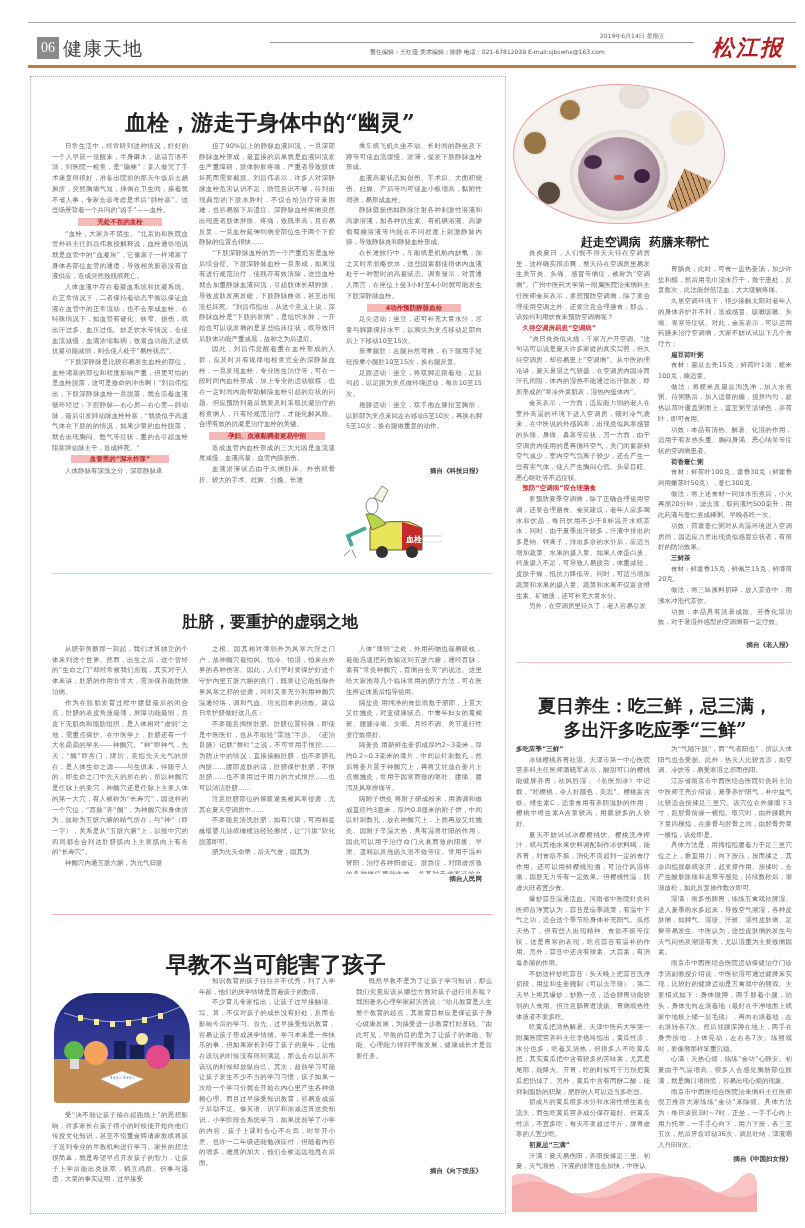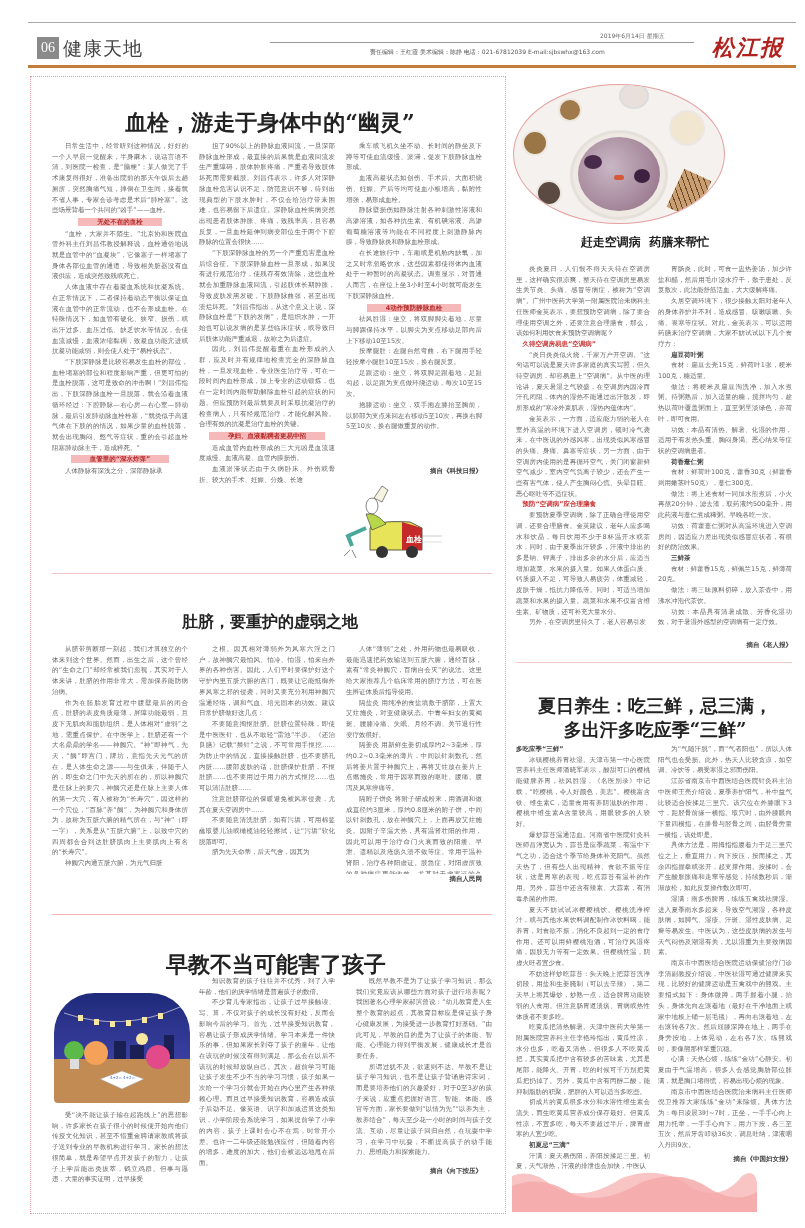--- a/index.html
+++ b/index.html
@@ -80,21 +80,21 @@
     <p>造成血管内血栓形成的三大元凶是血流速度减慢、血液高凝、血管内膜损伤。</p>
     <p>血液淤滞状态由于久病卧床、外伤或骨折、较大的手术、妊娠、分娩、长途</p>
   </div>
 
   <div class="col" style="left:346px; top:141px; width:136px; height:334px;">
     <p>乘车或飞机久坐不动、长时间的静坐及下蹲等可使血流缓慢、淤滞，促发下肢静脉血栓形成。</p>
     <p>血液高凝状态如创伤、手术后、大面积烧伤、妊娠、产后等均可使血小板增高，黏附性增强，易形成血栓。</p>
     <p>静脉壁损伤如静脉注射各种刺激性溶液和高渗溶液，如各种抗生素、有机碘溶液、高渗葡萄糖溶液等均能在不同程度上刺激静脉内膜，导致静脉炎和静脉血栓形成。</p>
     <p>在长途旅行中，车厢或是机舱内缺氧，加之又时常忽略饮水，这些因素都使得体内血液处于一种暂时的高凝状态。调查显示，对普通人而言，在座位上坐3小时至4小时就可能发生下肢深静脉血栓。</p>
     <div class="subhead"><span>4动作预防静脉血栓</span></div>
-    <p>祛风胜湿：坐立，将双脚脚尖着地，尽量与脚踝保持水平，以脚尖为支点移动足部向后上下移动10至15次。</p>
+    <p>足尖运动：坐立，还可补充大量水分，尽量与脚踝保持水平，以脚尖为支点移动足部向后上下移动10至15次。</p>
     <p>按摩腿肚：左腿自然弯曲，右下腿用手轻轻按摩小腿肚10至15次，换右腿反复。</p>
     <p>足跟运动：坐立，将双脚足跟着地，足趾勾起，以足跟为支点做环绕运动，每次10至15次。</p>
     <p>抱膝运动：坐立，双手抱左膝抬至胸前，以肺部为支点来回左右移动5至10次，再换右脚5至10次，换右腿做重复的动作。</p>
   </div>
   <div class="col source" style="left:346px; top:466px; width:136px; height:12px;">摘自《科技日报》</div>
 
   <svg class="illus-clot" viewBox="0 0 112 80">
     <g>
       <line x1="92" y1="52" x2="112" y2="52" stroke="#ccc" stroke-width="1"></line>
       <line x1="94" y1="58" x2="112" y2="58" stroke="#ddd" stroke-width="1"></line>
@@ -171,21 +171,20 @@
 
   <div class="col" style="left:52px; top:1110px; width:136px; height:80px;">
     <p>受“决不能让孩子输在起跑线上”的思想影响，许多家长在孩子很小的时候便开始向他们传授文化知识，甚至不惜重金聘请家教或将孩子送到专业的早教机构进行学习。家长的想法很简单，就是希望早点开发孩子的智力，让孩子上学后能出类拔萃，鹤立鸡群。但事与愿违，大量的事实证明，过早接受</p>
   </div>
   <div class="col" style="left:199px; top:976px; width:136px; height:204px;">
     <p>知识教育的孩子往往并不优秀，到了入学年龄，他们的厌学情绪是普遍孩子的数倍。</p>
     <p>不少育儿专家指出，让孩子过早接触读、写、算，不仅对孩子的成长没有好处，反而会影响今后的学习。首先，过早接受知识教育，容易让孩子形成厌学情绪。学习本来是一件快乐的事，但如果家长剥夺了孩子的童年，让他在该玩的时候没有得到满足，那么会在以后不该玩的时候却放纵自己。其次，超前学习可能让孩子发生不少不当的学习习惯，孩子如果一次给一个学习分就会开始在内心里产生各种依赖心理。而且过早接受知识教育，容易造成孩子后劲不足。像英语、识字和加减运算这类知识，小学阶段会系统学习，如果提前学了小学的内容，孩子上课时会心不在焉，时常开小差。也许一二年级还能勉强应付，但随着内容的增多，难度的加大，他们会被远远地甩在后面。</p>
   </div>
   <div class="col" style="left:356px; top:976px; width:136px; height:192px;">
     <p>既然早教不是为了让孩子学习知识，那么我们究竟应该从哪些方面对孩子进行培养呢？我国著名心理学家郝滨曾说：“幼儿教育是人生整个教育的起点，其教育目标应是保证孩子身心健康发展，为接受进一步教育打好基础。”由此可见，早教的目的是为了让孩子的体能、智能、心理能力得到平衡发展，健康成长才是首要任务。</p>
-    <p>所谓过犹不及，欲速则不达。早教不是让孩子学习知识，也不是让孩子背诵唐诗宋词，而是要培养他们的兴趣爱好，对于0至3岁的孩子来说，应重点把握好语言、智能、体能、感官等方面，家长要做到“以情为先”“以养为主，教养结合”，每天至少花一小时的时间与孩子交流、互动，尽量让孩子回归自然，在玩耍中学习，在学习中玩耍，不断提高孩子的动手能力、思维能力和探索能力。</p>
   </div>
   <div class="col source" style="left:346px; top:1166px; width:136px; height:12px;">摘自《向下按压》</div>
 </section>
 
 <section>
   <div class="photo-oval">
     <div class="grain1"></div>
       <div class="grain2"></div>
       <div class="grain3"></div>
     <div class="plate"></div>
@@ -193,21 +192,21 @@
     <div class="bowl"></div>
       <div class="porridge"></div>
     <div class="date1"></div>
       <div class="date2"></div>
       <div class="berry"></div>
     <div class="stick"></div>
   </div>
 
   <h1 class="headline" style="left:500px; top:234px; width:290px; font-size:12px; white-space:pre;">赶走空调病  药膳来帮忙</h1>
 
-  <div class="col" style="left:516px; top:264px; width:134px; height:386px;">
+  <div class="col" style="left:516px; top:248px; width:134px; height:386px;">
     <p>炎炎夏日，人们恨不得天天待在空调房里，这样确实很凉爽，整天待在空调房里易发生关节炎、头痛、感冒等病症，被称为“空调病”。广州中医药大学第一附属医院治未病科主任医师金英表示，要想预防空调病，除了要合理使用空调之外，还要注意合理膳食，那么，该如何利用饮食来预防空调病呢？</p>
     <div class="subhead-red">久待空调房易患“空调病”</div>
     <p>“炎日炎炎似火烧，千家万户开空调。”这句话可以说是夏天许多家庭的真实写照，但久待空调房，却容易患上“空调病”。从中医的理论讲，夏天暑湿之气较盛，在空调房内因冷而汗孔闭阻，体内的湿热不能通过出汗散发，即所形成的“寒冷外束肌表，湿热内蕴体内”。</p>
     <p>金英表示，一方面，适应能力弱的老人在室外高温的环境下进入空调房，顿时冷气袭来，在中医说的外感风寒，出现类似风寒感冒的头痛、身痛、鼻塞等症状，另一方面，由于空调房内使用的是再循环空气，关门闭窗新鲜空气减少，室内空气负离子较少，还会产生一些有害气体，使人产生胸闷心慌、头晕目眩、恶心呕吐等不适症状。</p>
     <div class="subhead-red">预防“空调病”应合理膳食</div>
     <p>要预防夏季空调病，除了正确合理使用空调，还要合理膳食。金英建议，老年人应多喝水和饮品，每日饮用不少于8杯温开水或茶水，同时，由于夏季出汗较多，汗液中排出的多是钠、钾离子，排出多余的水分后，应适当增加蔬菜、水果的摄入量。如果人体蛋白质、钙质摄入不足，可导致人易疲劳，体重减轻，皮肤干燥，抵抗力降低等。同时，可适当增加蔬菜和水果的摄入量。蔬菜和水果不仅富含维生素、矿物质，还可补充大量水分。</p>
     <p>另外，在空调房里待久了，老人容易引发</p>
   </div>
 
   <div class="col" style="left:658px; top:264px; width:134px; height:376px;">
@@ -231,22 +230,22 @@
 
 <div class="divider" style="left:516px; top:662px; width:276px;"></div>
 
 <section>
   <h1 class="headline" style="left:510px; top:694px; width:290px; font-size:18px;">夏日养生：吃三鲜，忌三满，</h1>
   <h1 class="headline" style="left:510px; top:718px; width:290px; font-size:18px;">多出汗多吃应季“三鲜”</h1>
 
   <div class="col" style="left:516px; top:744px; width:134px; height:426px;">
     <div class="recipe-title" style="text-indent:0;">多吃应季“三鲜”</div>
     <p>冰镇樱桃养胃祛湿。天津市第一中心医院营养科主任医师潘晓军表示，酸甜可口的樱桃能健脾养胃，祛风胜湿，《名医别录》中记载，“吃樱桃，令人好颜色，美志”。樱桃富含铁、维生素C，适量食用有养阴滋肤的作用，樱桃中维生素A含量较高，用眼较多的人较好。</p>
+    <p>夏天不妨试试冰樱樱桃饮。樱桃洗净榨汁，或与其他水果饮料调配制作冰饮料喝，能养胃，对食欲不振，消化不良起到一定的食疗作用。还可以用鲜樱桃泡酒，可治疗风湿疼痛，因肢无力等有一定效果。但樱桃性温，阴虚火旺者宜少食。</p>
     <p>爆炒蒜苔温通活血。河南省中医院针灸科医师吕淳宽认为，蒜苔是应季蔬菜，有温中下气之功，适合这个季节给身体补充阳气。虽然天热了，但有些人出现精神、食欲不振等症状，这是胃寒的表现，吃点蒜苔有温补的作用。另外，蒜苔中还含有辣素、大蒜素，有消毒杀菌的作用。</p>
-    <p>夏天不妨试试冰樱樱桃饮。樱桃洗净榨汁，或与其他水果饮料调配制作冰饮料喝，能养胃，对食欲不振，消化不良起到一定的食疗作用。还可以用鲜樱桃泡酒，可治疗风湿疼痛，因肢无力等有一定效果。但樱桃性温，阴虚火旺者宜少食。</p>
     <p>不妨这样炒吃蒜苔：头天晚上把蒜苔洗净切段，用盐和生姜腌制（可以去辛辣），第二天早上将其爆炒，炒熟一点，适合脾胃功能较弱的人食用。但注意肠胃道溃疡、胃病或热性体质者不要多吃。</p>
     <p>吃黄瓜把清热解暑。天津中医药大学第一附属医院营养科主任李艳玲指出，黄瓜性凉，水分也多，吃着又清热，但很多人不吃黄瓜把，其实黄瓜把中含有较多的苦味素，尤其是尾部，能降火、开胃，吃的时候可千万别把黄瓜把扔掉了。另外，黄瓜中含有丙醇二酸，能抑制脂肪的积聚，肥胖的人可以适当多吃些。</p>
     <p>切成片的黄瓜很多水分和水溶性维生素会流失，而生吃黄瓜营养成分保存最好。但黄瓜性凉，不宜多吃，每天不要超过半斤，脾胃虚寒的人宜少吃。</p>
     <div class="recipe-title">初夏忌“三满”</div>
     <p>汗满：夏天易伤阳，养阳按揉足三里。初夏，天气渐热，汗液的排泄也会加快，中医认</p>
   </div>
 
   <div class="col" style="left:658px; top:744px; width:134px; height:410px;">
     <p>为“气随汗脱”，而“气者阳也”，所以人体阳气也会受损。此外，热天人比较贪凉，如空调、冷饮等，易受寒湿之邪而伤阳。</p>
     <p>江苏省南京市中西医结合医院针灸科主治中医师王亮介绍说，夏季养护阳气，补中益气比较适合按揉足三里穴。该穴位在外膝眼下3寸，距胫骨前缘一横指。取穴时，由外膝眼向下量四横指，在腓骨与胫骨之间，由胫骨旁量一横指，该处即是。</p>

